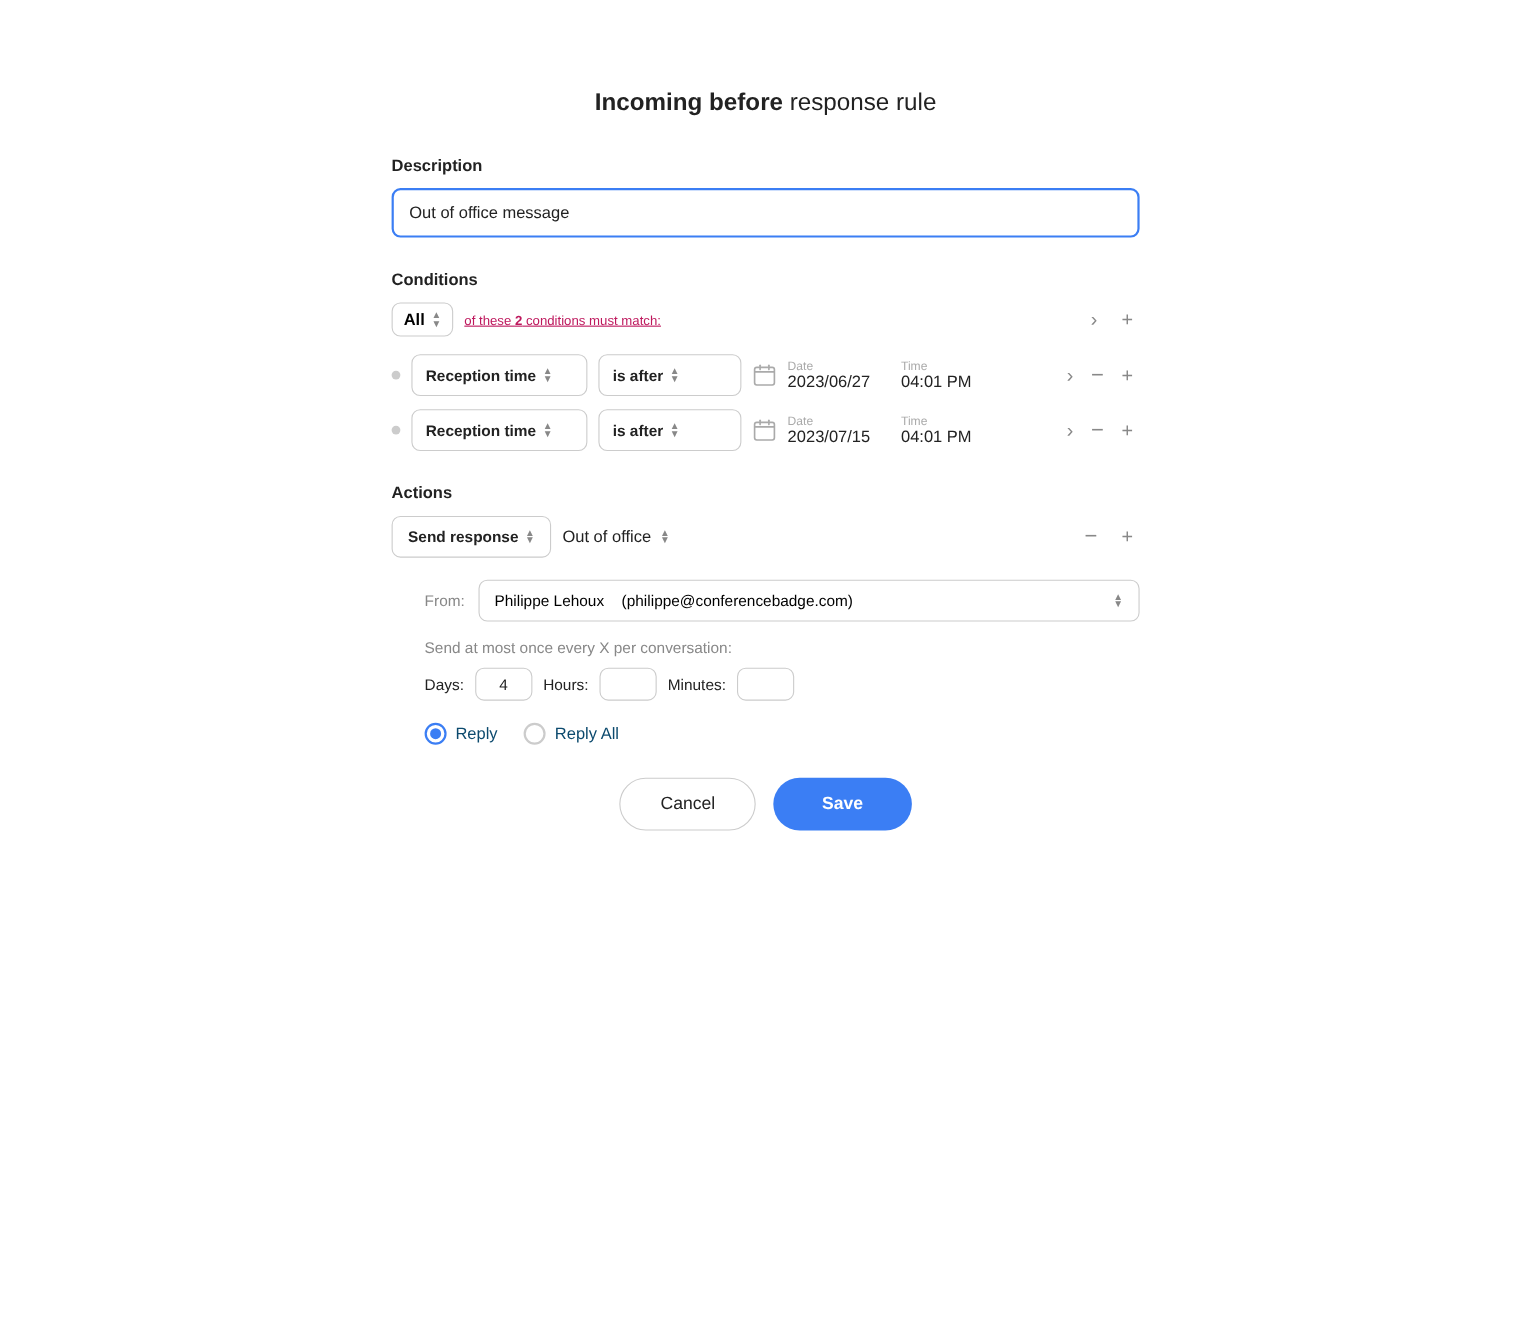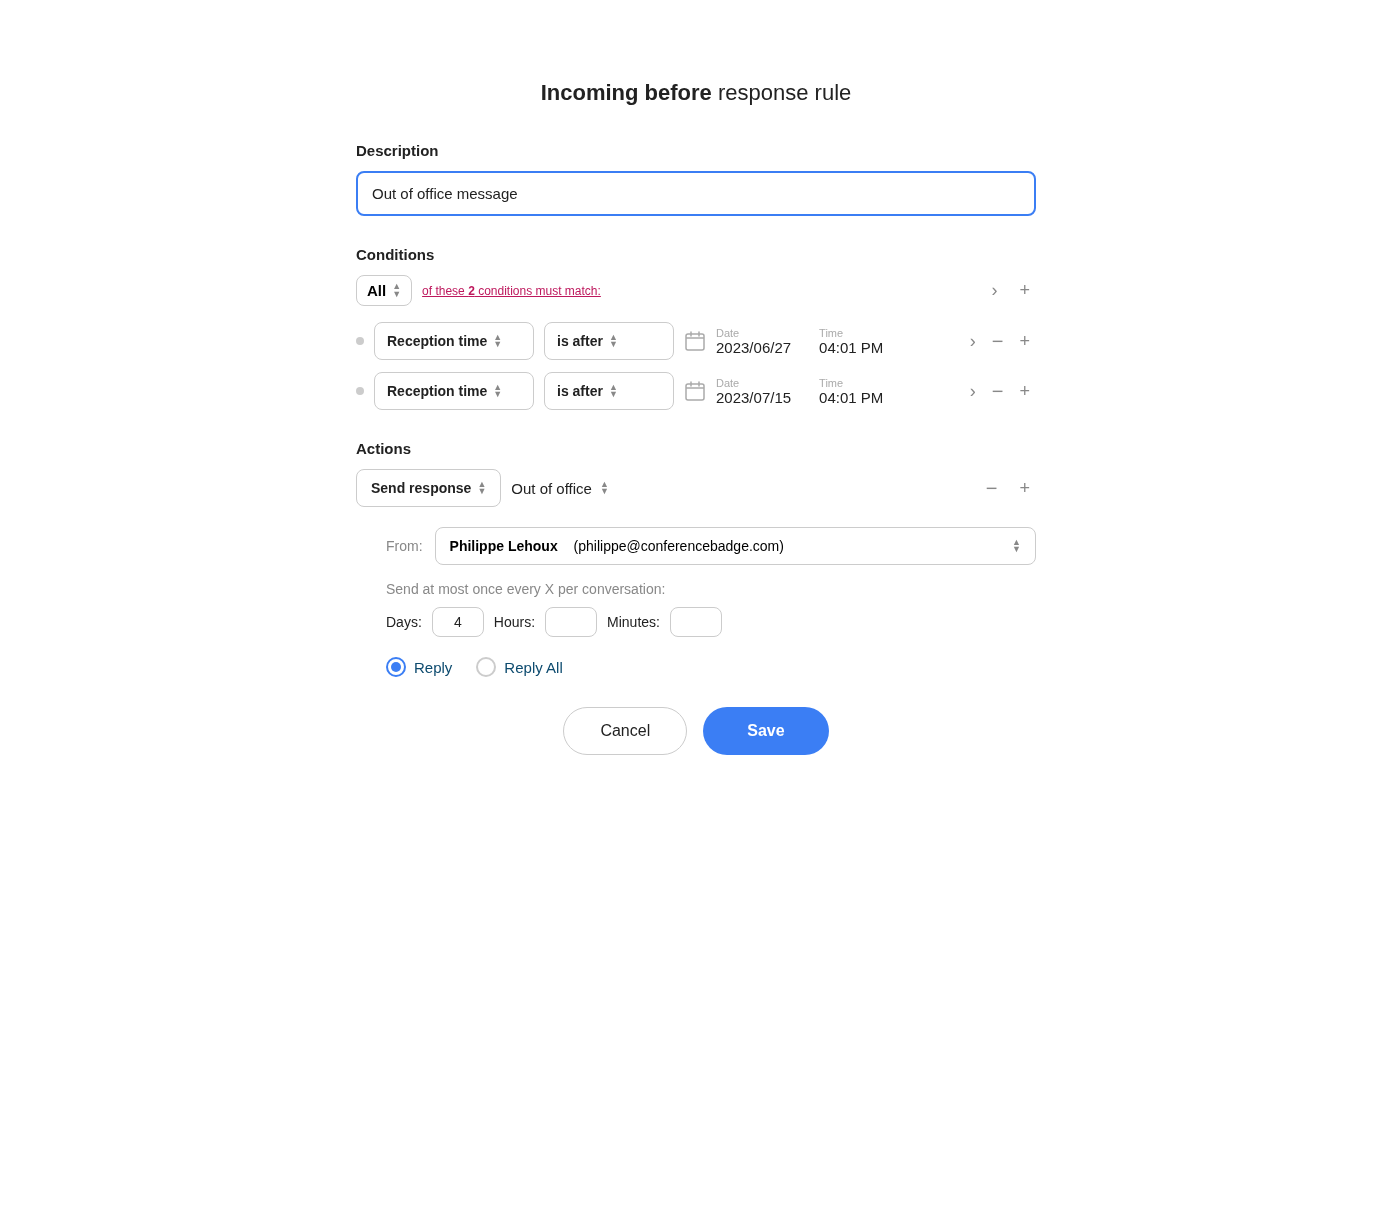--- a/index.html
+++ b/index.html
@@ -199,21 +199,21 @@
       border-radius: 8px;
       padding: 10px 14px;
       font-size: 14px;
       display: flex;
       align-items: center;
       gap: 6px;
       cursor: pointer;
       background: #fff;
       flex: 1;
     }
-    .from-select strong { font-weight: 700; }
+    .from-select strong { font-weight: 400; }
     .send-frequency {
       margin-left: 30px;
       margin-bottom: 20px;
     }
     .send-frequency-label {
       font-size: 14px;
       color: #888;
       margin-bottom: 10px;
     }
     .frequency-inputs {

